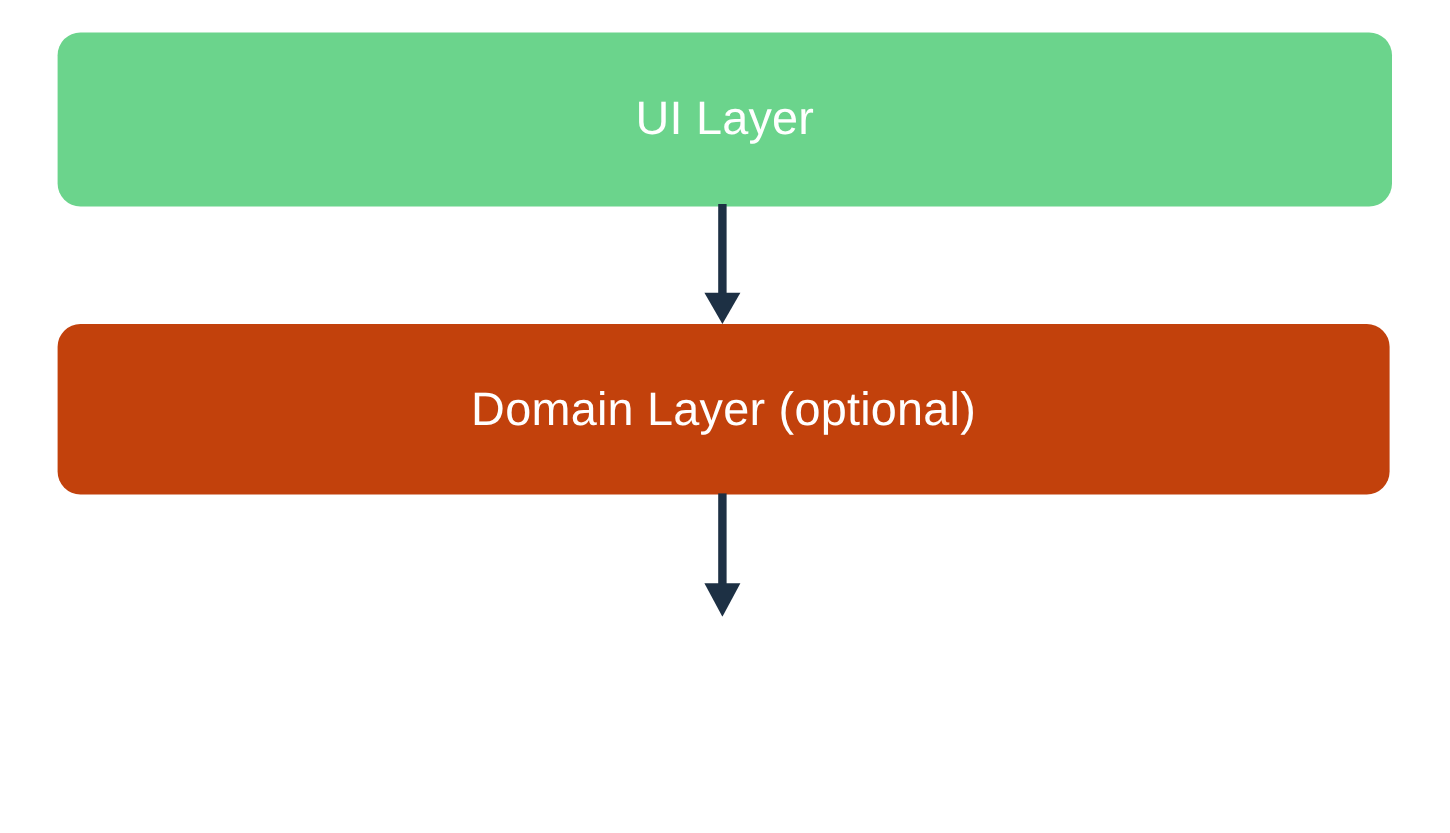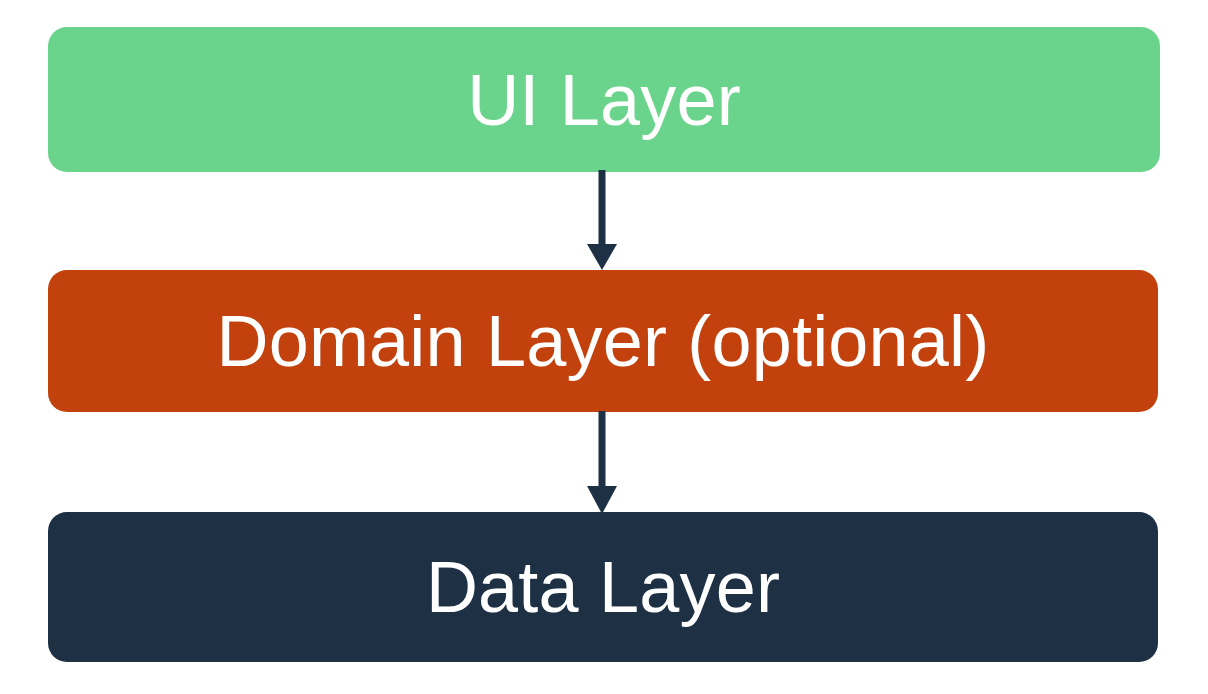--- a/index.html
+++ b/index.html
@@ -21,21 +21,21 @@
   .layer-box {
     position: absolute;
     display: flex;
     align-items: center;
     justify-content: center;
     border-radius: 19px;
     box-sizing: border-box;
   }
   .layer-label {
     font-family: "Liberation Sans", sans-serif;
-    font-size: 72px;
+    font-size: 39px;
     font-weight: 400;
     letter-spacing: 0.2px;
     line-height: 1;
     white-space: nowrap;
     -webkit-font-smoothing: antialiased;
   }
   
   #box-ui {
     left: 48px;
     top: 27px;
@@ -95,17 +95,14 @@
     <span class="layer-label" style="color:#ffffff;">Domain Layer (optional)</span>
   </div>
 
   <div class="arrow" id="arrow-domain-to-data">
     <svg viewBox="0 0 60 103" preserveAspectRatio="none" aria-hidden="true">
       <rect x="26.5" y="0" width="7" height="79" fill="#1D3044"></rect>
       <polygon points="15,75 45,75 30,103" fill="#1D3044"></polygon>
     </svg>
   </div>
 
-  <div class="layer-box" id="box-data" style="background:#1D3044;">
-    <span class="layer-label" style="color:#ffffff;">Data Layer</span>
-  </div>
 
 </div>
 
 </body></html>

